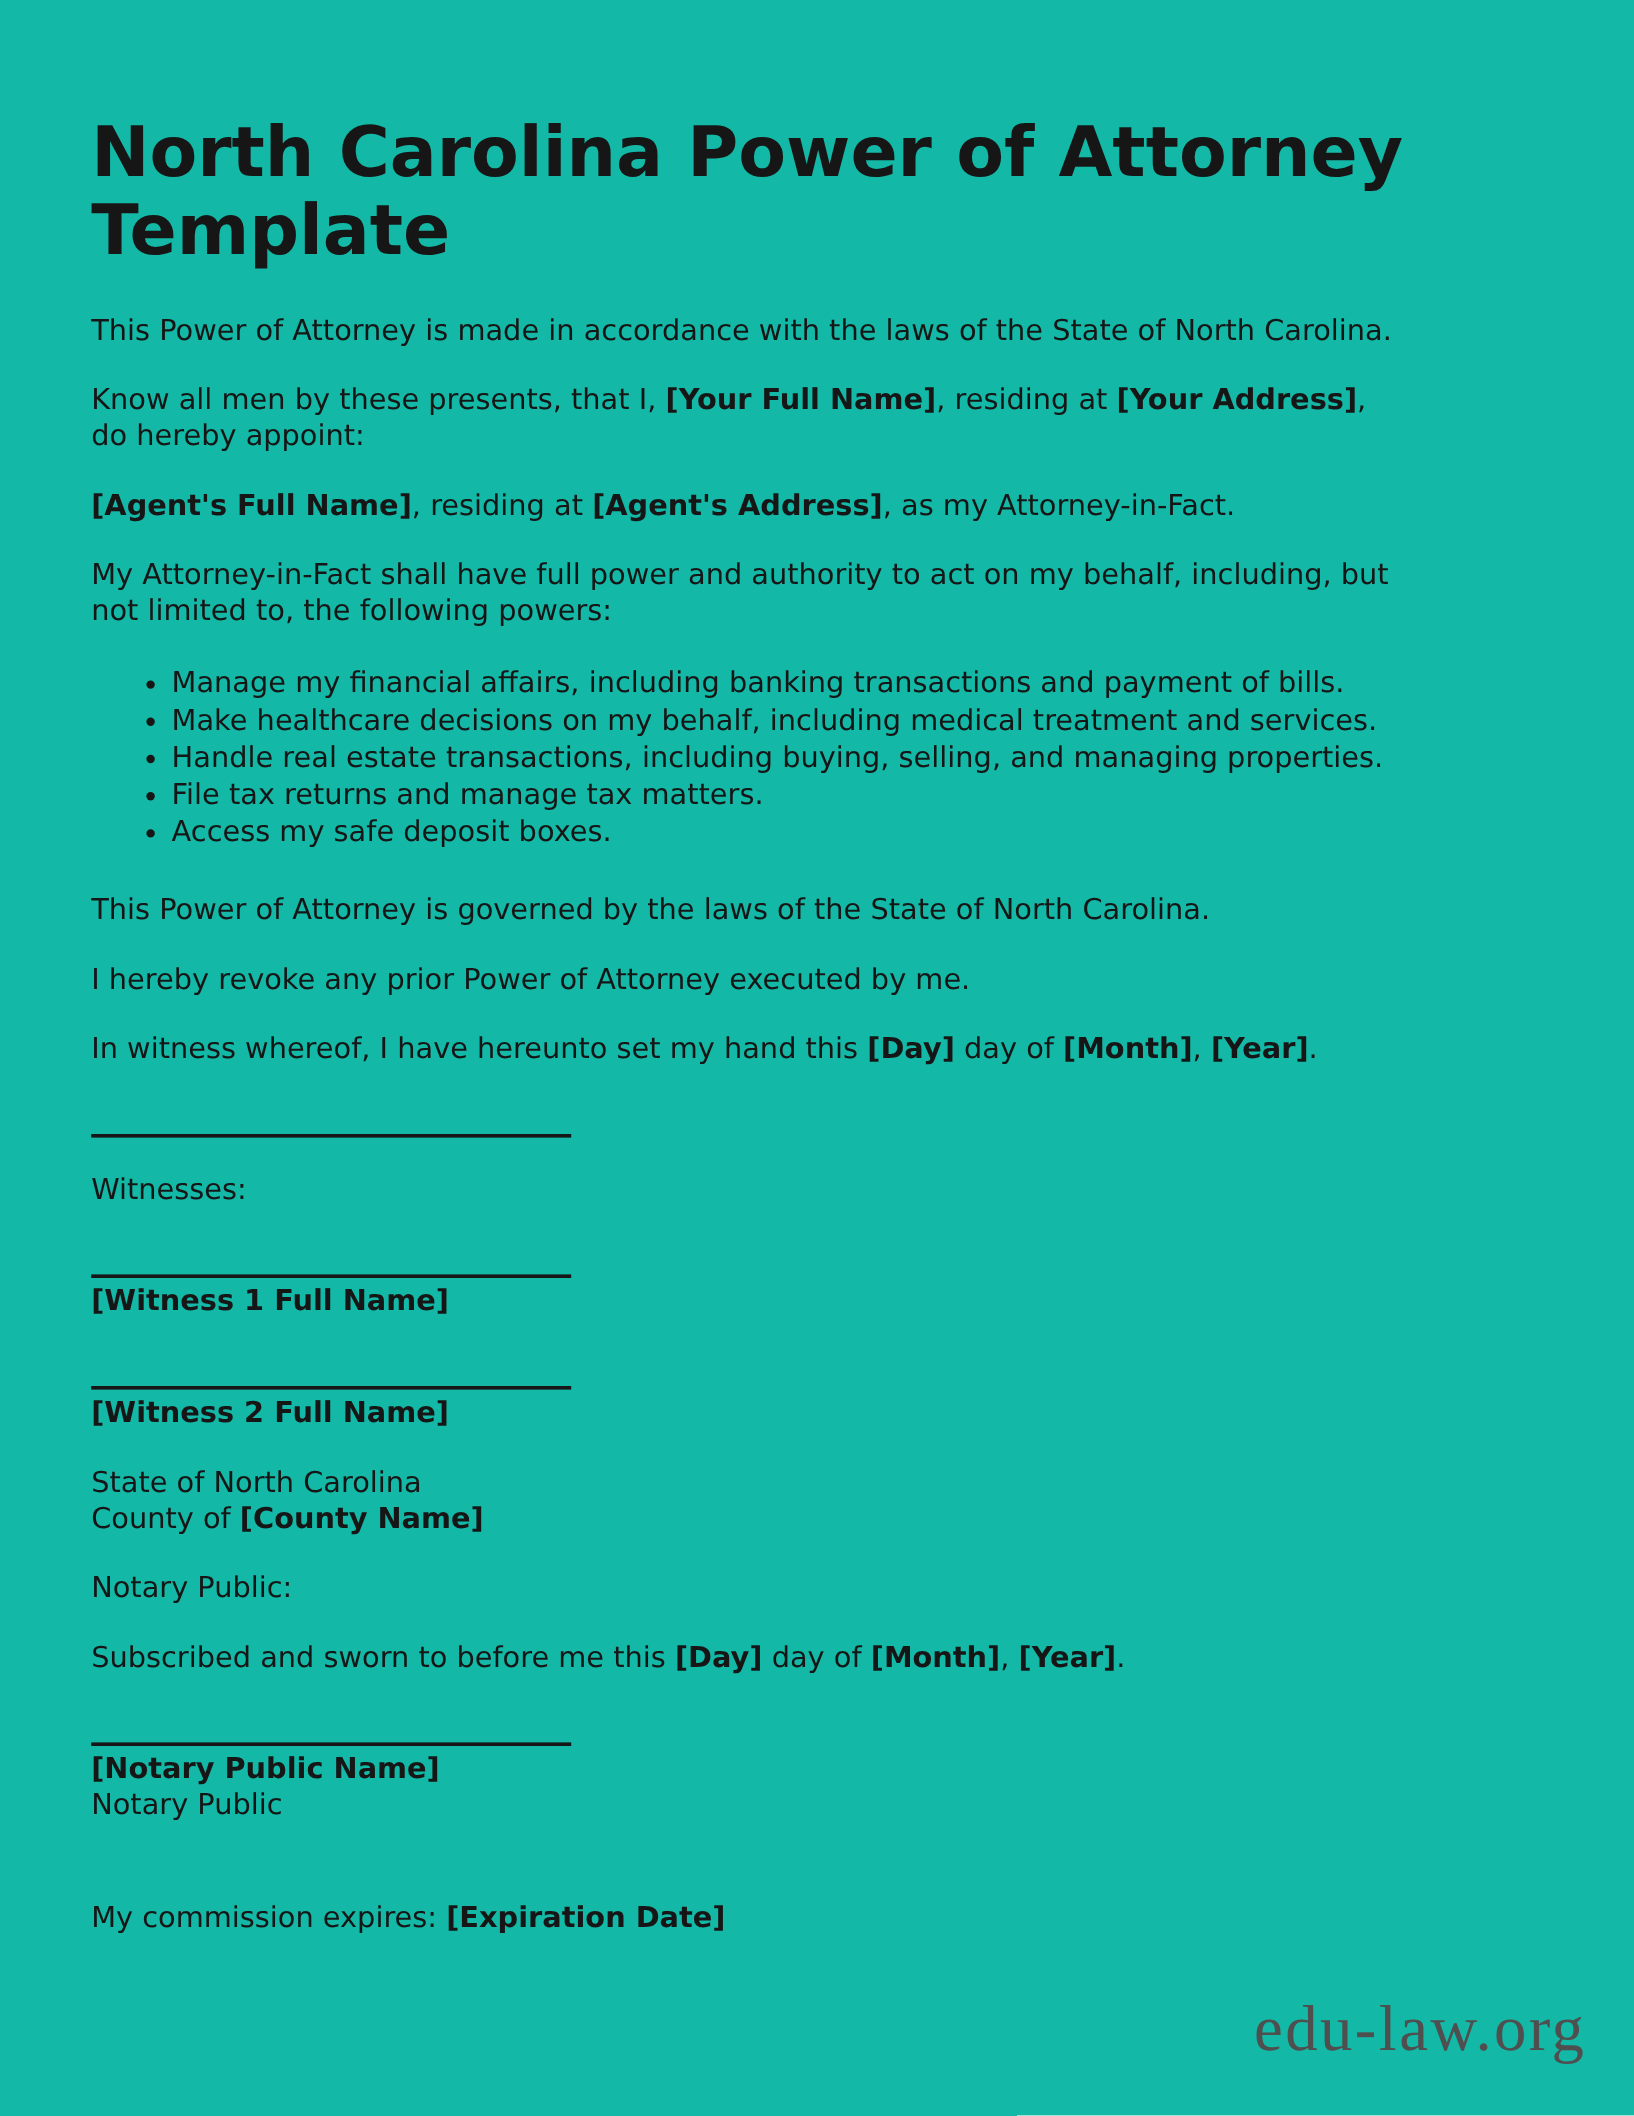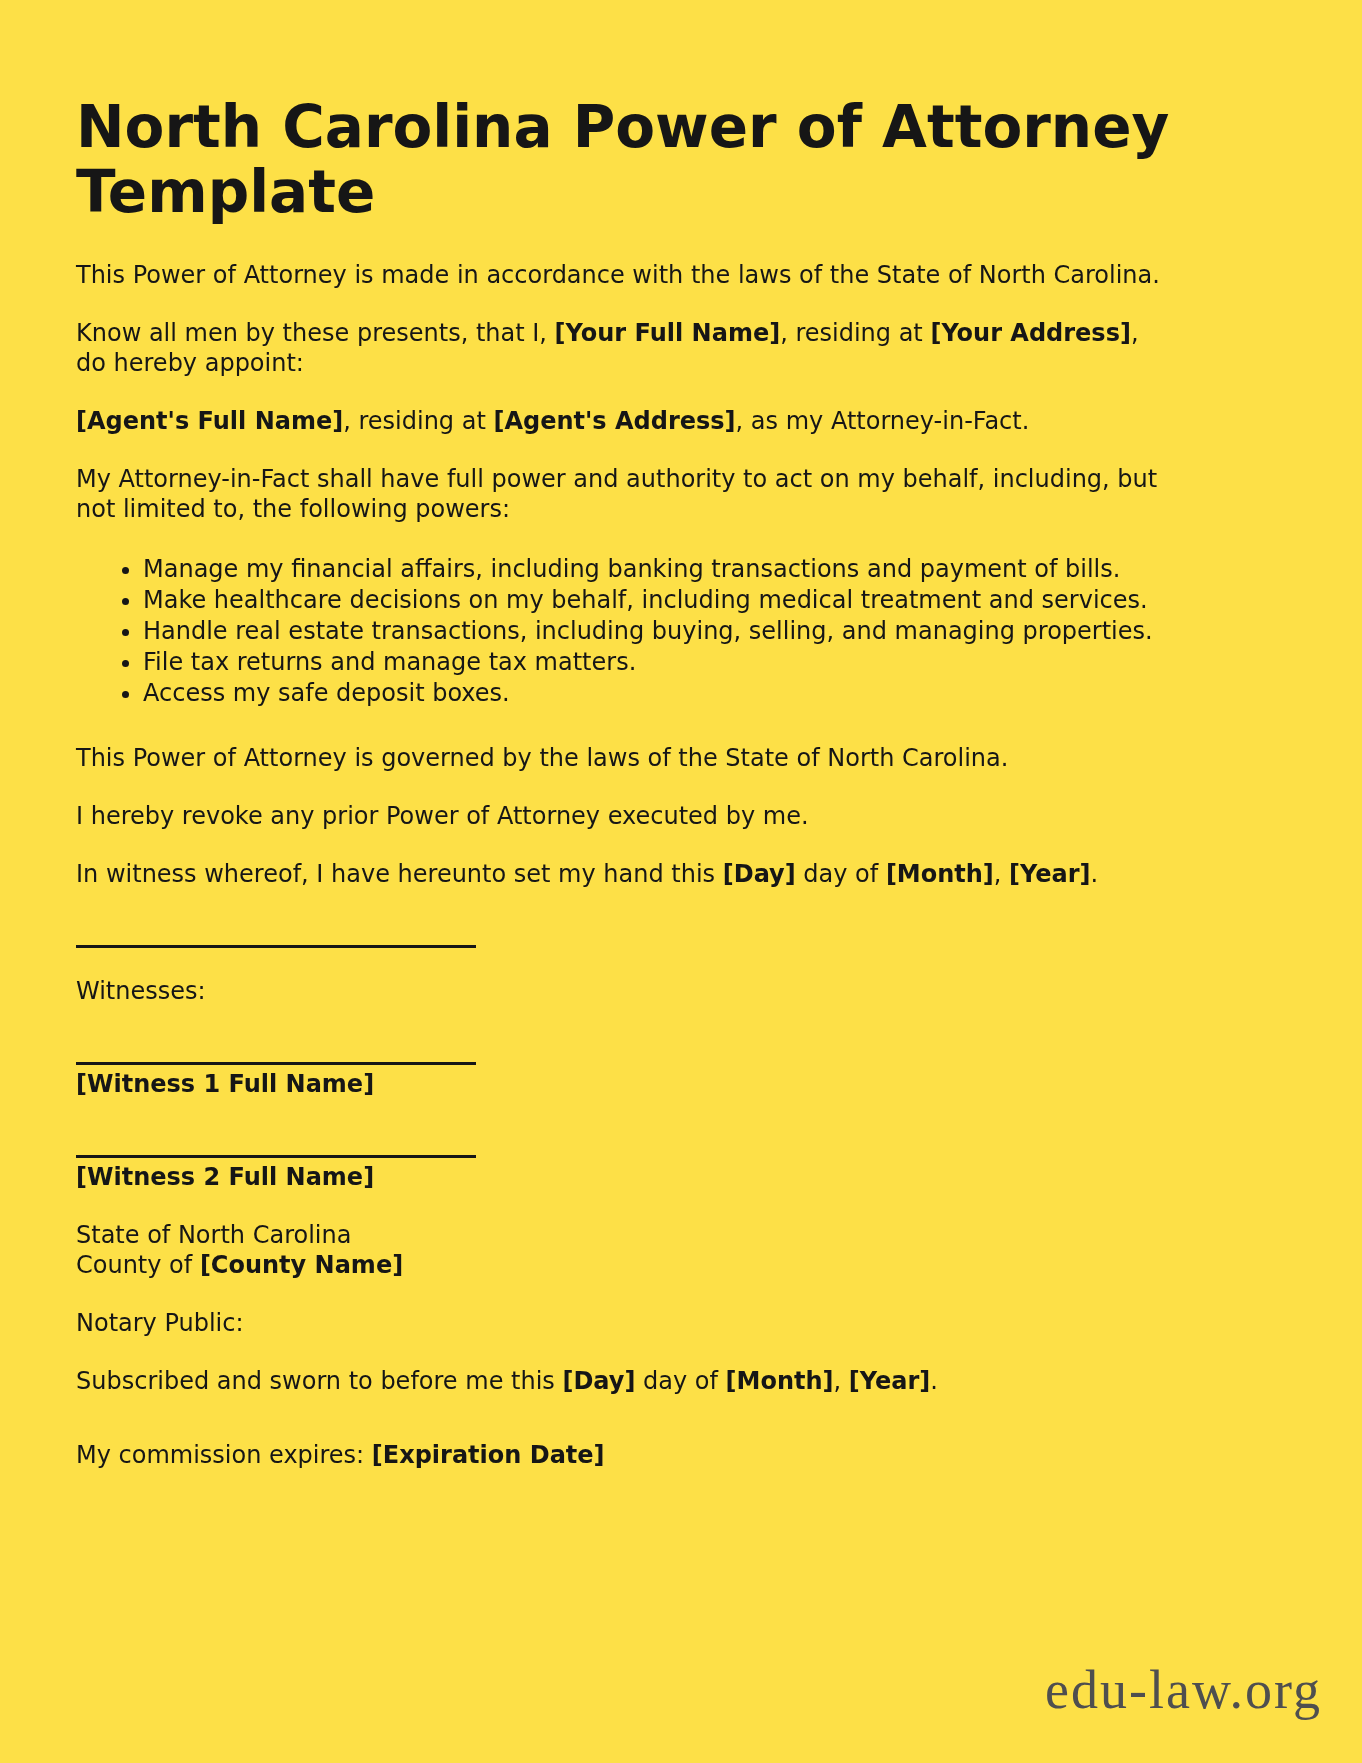--- a/index.html
+++ b/index.html
@@ -1,21 +1,21 @@
 <!DOCTYPE html>
 <html><head>
 <meta charset="utf-8">
 <style>
   html, body { margin: 0; padding: 0; background: #ffffff; }
 
   .page {
     position: relative;
     width: 1362px;
     height: 1763px;
-    background: #fde047;
+    background: #14b8a6;
     color: #161616;
     font-family: "DejaVu Sans", sans-serif;
     font-size: 24px;
     line-height: 30px;
     box-sizing: border-box;
     padding: 95px 50px 0 76px;
     overflow: hidden;
   }
 
   .title {
@@ -47,21 +47,21 @@
     width: 400px;
     height: 0;
     border-bottom: 3px solid #161616;
   }
 
   .signame {
     margin-top: 4px;
     white-space: pre-line;
   }
 
-  .commission { margin-top: 44px; }
+  .commission { margin-top: 64px; }
 
   .watermark {
     position: absolute;
     top: 1660px;
     right: 40px;
     font-family: Liberation Serif, serif;
     font-size: 54px;
     line-height: 60px;
     letter-spacing: 2px;
     color: #4f4f4f;
@@ -116,18 +116,23 @@
     <div class="signame"><strong>[Witness 2 Full Name]</strong></div>
   </div>
 
   <p><span>State of North Carolina
 County of </span><strong>[County Name]</strong></p>
 
   <p>Notary Public:</p>
 
   <p><span>Subscribed and sworn to before me this </span><strong>[Day]</strong><span> day of </span><strong>[Month]</strong><span>, </span><strong>[Year]</strong><span>.</span></p>
 
+  <div class="sigblock">
+    <div class="rule"></div>
+    <div class="signame"><strong>[Notary Public Name]</strong><span>
+Notary Public</span></div>
+  </div>
 
   <p class="commission"><span>My commission expires: </span><strong>[Expiration Date]</strong></p>
 
   <div class="watermark">edu-law.org</div>
 
 </div>
 
 </body></html>

